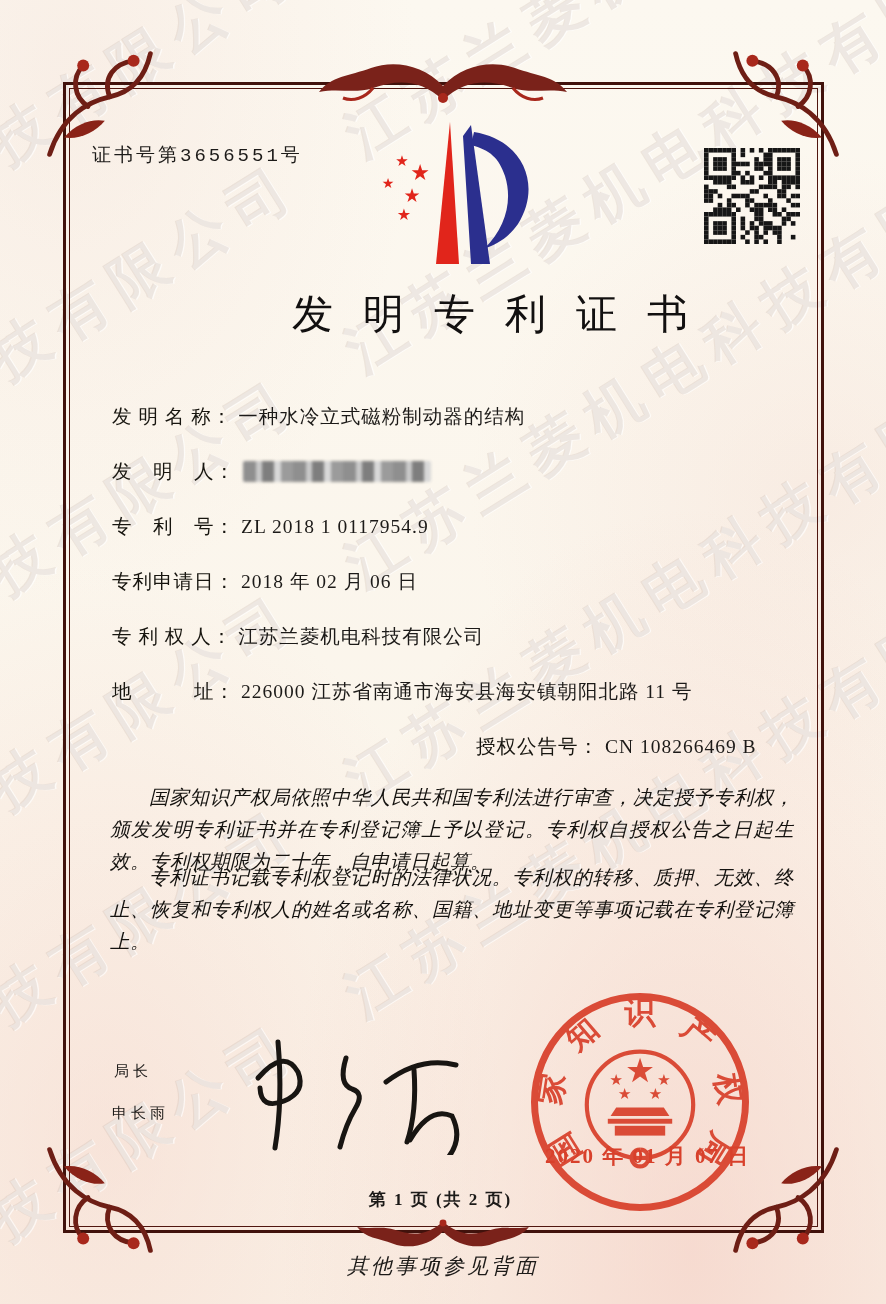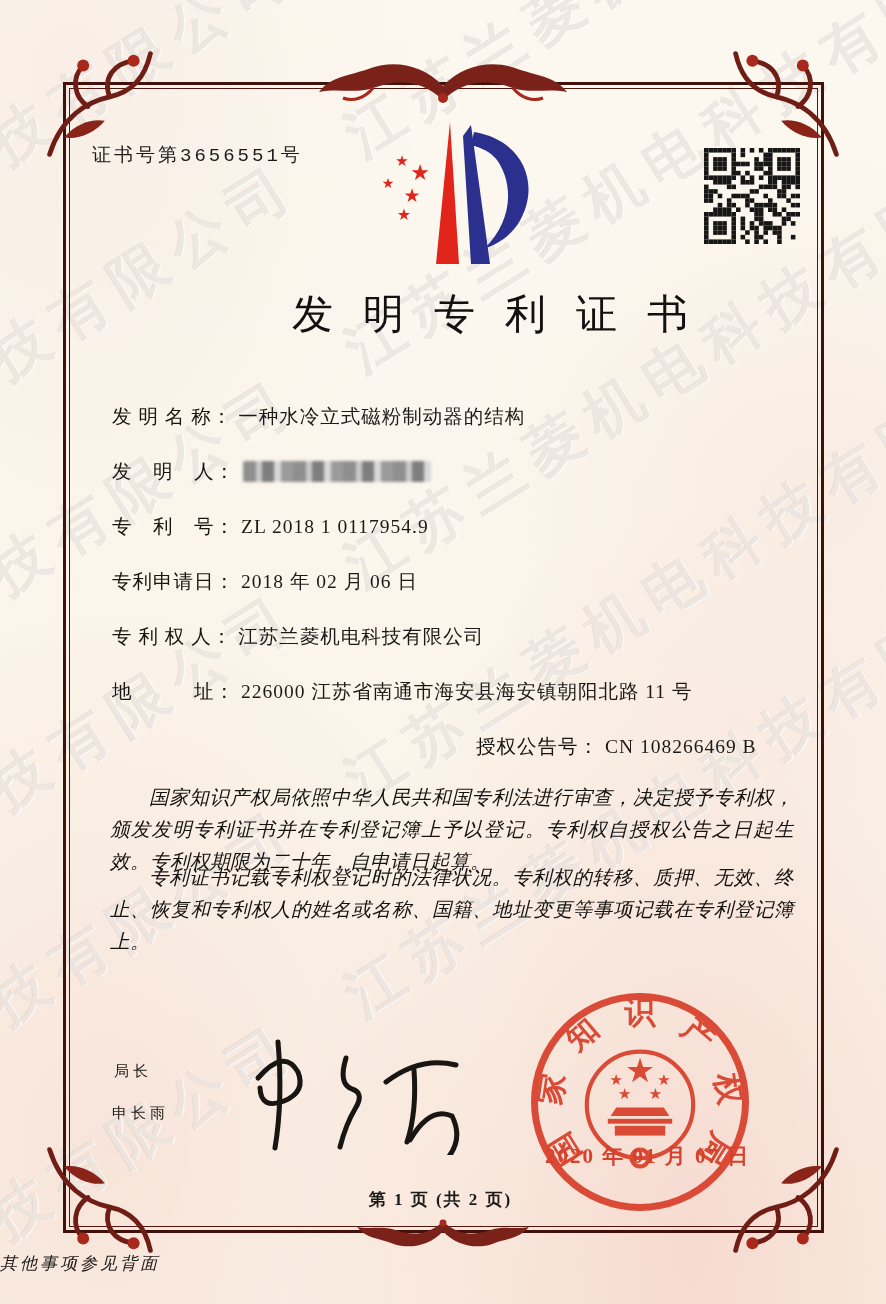--- a/index.html
+++ b/index.html
@@ -51,21 +51,21 @@
   }
   .sig-label{font-size:15px; letter-spacing:4px;}
   
   #seal{position:absolute; left:514px; top:976px; width:252px; height:252px; z-index:5; opacity:.93;}
   #seal .ring{position:absolute; left:17px; top:17px; width:204px; height:204px;
     border:7px solid #d8402b; border-radius:50%;}
   #seal .ctext span{position:absolute; font-weight:bold; font-size:31px; color:#d8402b;
     font-family:"Liberation Serif",serif;}
   .seal-date{font-size:21px; font-weight:bold; color:#d8402b; letter-spacing:2px; z-index:6;}
   .footer-page{font-size:17px; letter-spacing:2px; width:755px; left:63px; text-align:center;font-weight:bold;}
-  .back-note{font-size:17px; font-style:italic; letter-spacing:3px; width:100%; text-align:left;}
+  .back-note{font-size:21px; font-style:italic; letter-spacing:3px; width:100%; text-align:center;}
   #qr{image-rendering:pixelated;}
 </style>
 </head>
 <body>
 
 <div id="page">
 
   <div id="wm">
       <div class="wm-line" style="left: -420px; top: -60px;">江苏兰菱机电科技有限公司　江苏兰菱机电科技有限公司　江苏兰菱机电科技有限公司　</div>
       <div class="wm-line" style="left: -420px; top: 155px;">江苏兰菱机电科技有限公司　江苏兰菱机电科技有限公司　江苏兰菱机电科技有限公司　</div>

